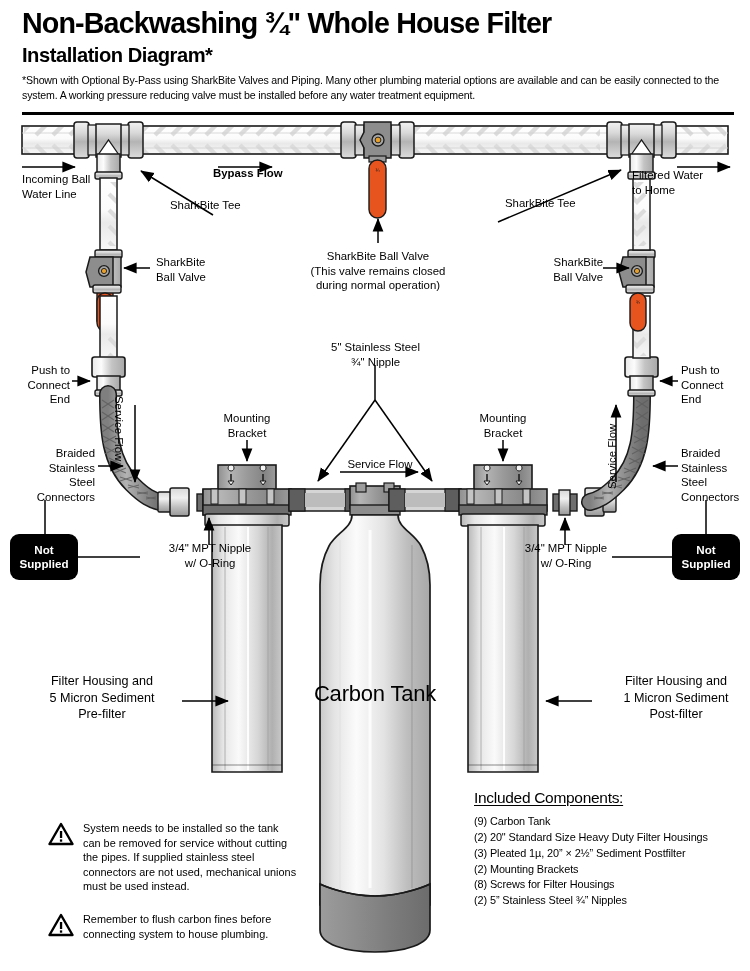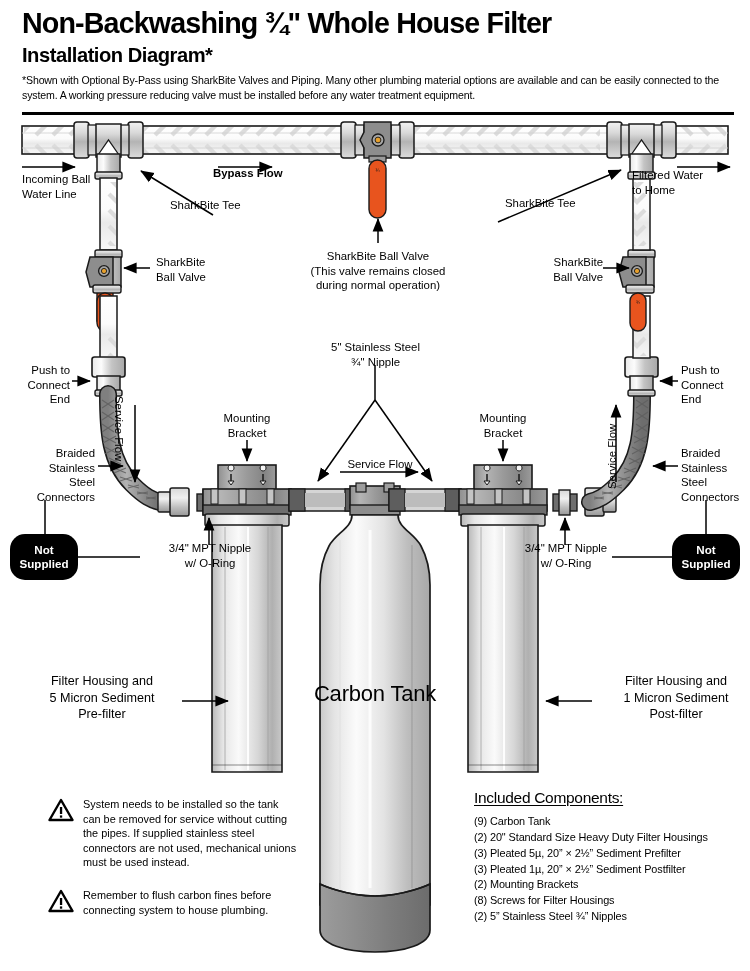--- a/index.html
+++ b/index.html
@@ -35,36 +35,36 @@
   .lbl.c{text-align:center;}
   .lbl.r{text-align:right;}
   .vert{position:absolute;font-size:11.4px;white-space:nowrap;
         transform-origin:left top;}
 
   svg.layer{position:absolute;left:0;top:0;width:750px;height:971px;
             pointer-events:none;overflow:visible;}
 
   
   .badge{
-    position:absolute;background:#000;color:#fff;border-radius:15px;
+    position:absolute;background:#000;color:#fff;border-radius:9px;
     font-size:11.6px;font-weight:bold;text-align:center;line-height:1.22;
     display:flex;align-items:center;justify-content:center;
   }
 
   
   .comp{position:absolute;left:474px;top:789px;width:276px;}
   .comp h3{
     font-size:15.5px;font-weight:normal;margin:0 0 7px 0;
     text-decoration:underline;text-underline-offset:2px;letter-spacing:-0.3px;
   }
   .comp ul{list-style:none;margin:0;padding:0;}
   .comp li{font-size:10.9px;line-height:1.455;white-space:nowrap;letter-spacing:-0.1px;}
 
   
-  .warn{position:absolute;display:flex;gap:9px;align-items:flex-start;}
+  .warn{position:absolute;display:flex;gap:9px;align-items:flex-start;margin-top:24px;}
   .warn .tri{flex:0 0 auto;margin-top:1px;}
   .warn p{margin:0;font-size:10.9px;line-height:1.33;}
 
   
   .tanktext{
     position:absolute;width:160px;text-align:center;
     font-size:22px;line-height:1.18;letter-spacing:-0.2px;
   }
 </style>
 </head>
@@ -513,21 +513,20 @@
       </svg>
     </span>
     <p>Remember to flush carbon fines before connecting system to house plumbing.</p>
   </div>
 
   <div class="comp">
     <h3>Included Components:</h3>
     <ul>
       <li>(9) Carbon Tank</li>
       <li>(2) 20" Standard Size Heavy Duty Filter Housings</li>
-      <li>(3) Pleated 5µ, 20” × 2½” Sediment Prefilter</li>
       <li>(3) Pleated 1µ, 20” × 2½” Sediment Postfilter</li>
       <li>(2) Mounting Brackets</li>
       <li>(8) Screws for Filter Housings</li>
       <li>(2) 5” Stainless Steel ¾” Nipples</li>
     </ul>
   </div>
 
 </div>
 
 </body></html>

